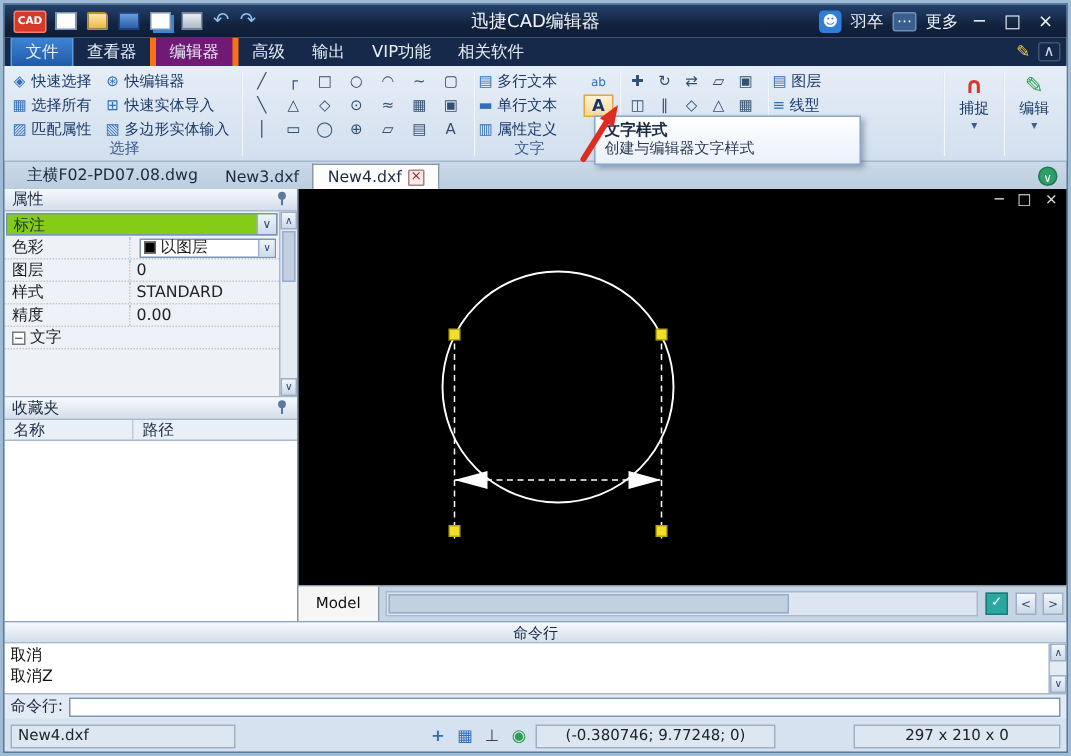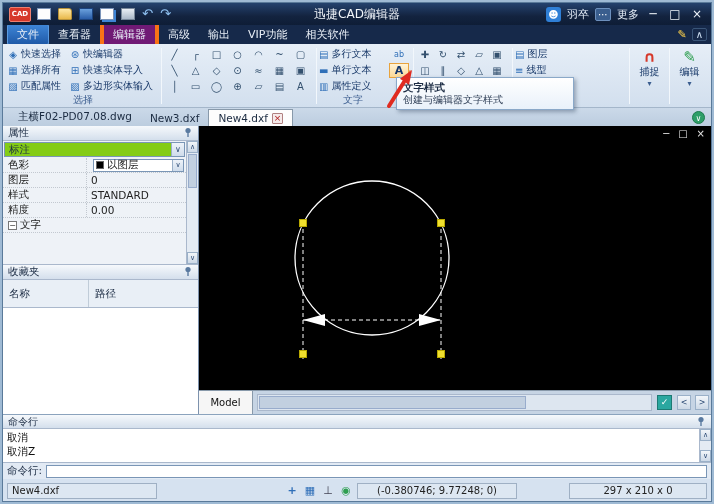--- a/index.html
+++ b/index.html
@@ -90,39 +90,39 @@
   .plabel { width:84px; padding-left:5px; border-right:1px dotted #c2c8d0; height:100%; display:flex; align-items:center; color:#222; }
   .pval { flex:1; padding-left:4px; color:#222; display:flex; align-items:center; }
   .val-combo { flex:1; height:13px; margin:0 2px 0 2px; background:#fff; border:1px solid #7a96b6; display:flex; align-items:center; padding-left:2px; gap:3px; }
   .swatch { width:8px; height:8px; background:#000; border:1px solid #666; }
   .val-combo .cArrow { margin-left:auto; width:11px; height:11px; border-left:1px solid #9ab0c8; background:linear-gradient(#eef3f9,#cfdceb); font-size:7px; line-height:11px; text-align:center; color:#2c4a74; }
   .sect-box { width:9px; height:9px; border:1px solid #777; background:#fff; font-size:8px; line-height:7px; text-align:center; color:#333; margin-right:3px; }
   .vscroll { width:12px; background:#e4ebf3; border-left:1px solid #aab8cc; display:flex; flex-direction:column; }
   .sbtn { height:12px; background:linear-gradient(#f2f6fa,#cdd9e7); border:1px solid #9ab0c8; font-size:7px; line-height:10px; text-align:center; color:#2c4a74; }
   .vtrack { flex:1; position:relative; }
   .vthumb { position:absolute; top:1px; left:1px; right:1px; height:34px; background:#c2d0e0; border:1px solid #98accc; }
-  .fav-cols { height:28px; display:flex; background:#e9eff6; border-bottom:1px solid #aab8cc; font-size:10.5px; }
+  .fav-cols { height:14px; display:flex; background:#e9eff6; border-bottom:1px solid #aab8cc; font-size:10.5px; }
   .fav-col1 { width:86px; padding-left:6px; border-right:1px solid #c0ccd8; display:flex; align-items:center; }
   .fav-col2 { flex:1; padding-left:6px; display:flex; align-items:center; }
   .fav-empty { flex:1; background:#fff; }
 
   
   .canvas { flex:1; position:relative; background:#000; display:flex; flex-direction:column; }
   .draw-area { flex:1; position:relative; }
   .docctl { position:absolute; top:2px; right:6px; display:flex; gap:9px; color:#e4e4e4; font-size:10px; z-index:5; }
   .canvas-bottom { height:24px; background:#c6d4e4; border-top:1px solid #8899aa; display:flex; align-items:stretch; }
   .model-tab { width:54px; background:#f6f6f6; border-right:1px solid #8899aa; font-size:10px; color:#111; display:flex; align-items:center; justify-content:center; }
   .htrack { flex:1; position:relative; background:#dde6f0; border:1px solid #aab8cc; margin:3px 0 3px 4px; }
   .hthumb { position:absolute; left:1px; top:1px; bottom:1px; width:68%; background:#c2d0e0; border:1px solid #98accc; }
   .fit-ic { width:15px; height:15px; margin:4px 3px 0 5px; background:#2aa7a0; border:1px solid #1c7a74; color:#fff; font-size:9px; line-height:13px; text-align:center; }
   .hbtn { width:14px; height:15px; margin:4px 2px 0 2px; background:linear-gradient(#f2f6fa,#cdd9e7); border:1px solid #9ab0c8; font-size:8px; line-height:13px; text-align:center; color:#2c4a74; }
 
   
   .cmdpanel { flex:0 0 66px; display:flex; flex-direction:column; border-top:1px solid #8ba3bd; }
-  .cmd-h { height:14px; background:linear-gradient(#f6f9fc,#d4dfec); border-bottom:1px solid #aab8cc; display:flex; align-items:center; padding:0 5px; font-size:10px; }
+  .cmd-h { height:14px; background:linear-gradient(#f6f9fc,#d4dfec); border-bottom:1px solid #aab8cc; display:flex; align-items:center; padding:0 5px; font-size:10px;flex-direction:column; }
   .cmd-body { height:33px; background:#fff; display:flex; }
   .cmd-lines { flex:1; padding:1px 4px; font-size:10.5px; line-height:14px; color:#111; }
   .cmd-vscroll { width:12px; background:#e4ebf3; border-left:1px solid #aab8cc; display:flex; flex-direction:column; }
   .cmd-vscroll .vtrack { flex:1; }
   .cmd-input-row { height:17px; background:#e2eaf4; border-top:1px solid #aab8cc; display:flex; align-items:center; padding:0 4px; gap:4px; }
   .cmd-input-row label { font-size:10.5px; }
   .cmd-input { flex:1; height:13px; border:1px solid #7a96b6; background:#fff; font-size:10.5px; font-family:inherit; padding:0 2px; }
 
   
   .statusbar { flex:0 0 21px; background:#d6e2f0; display:flex; align-items:center; padding:0 4px; gap:4px; }

